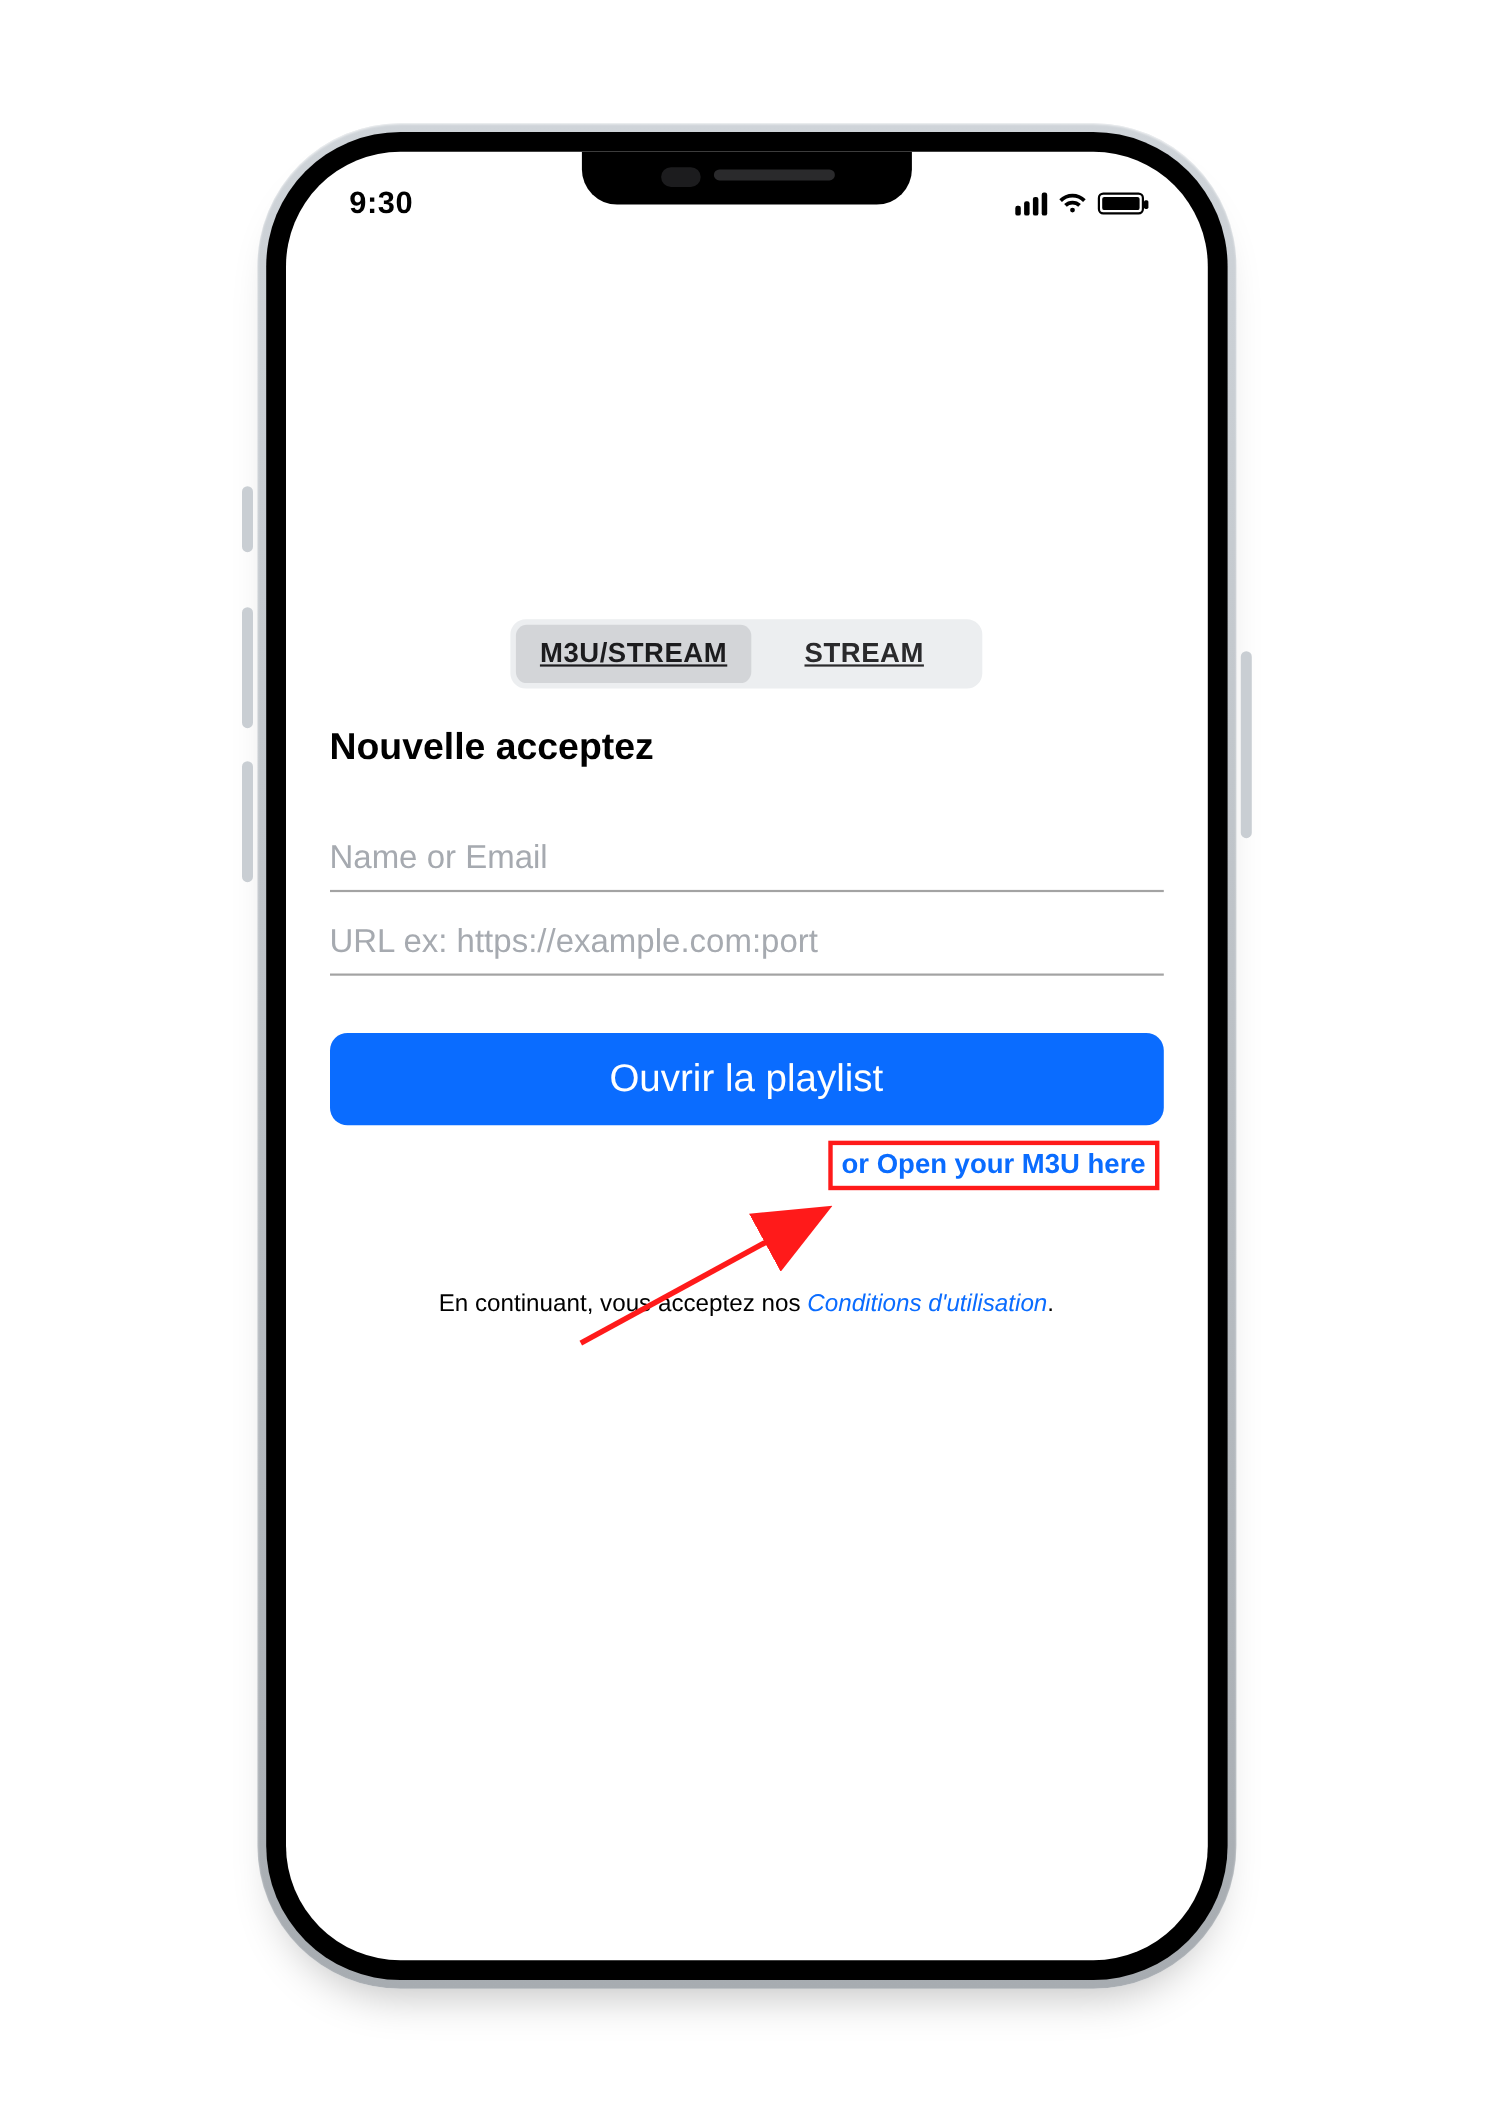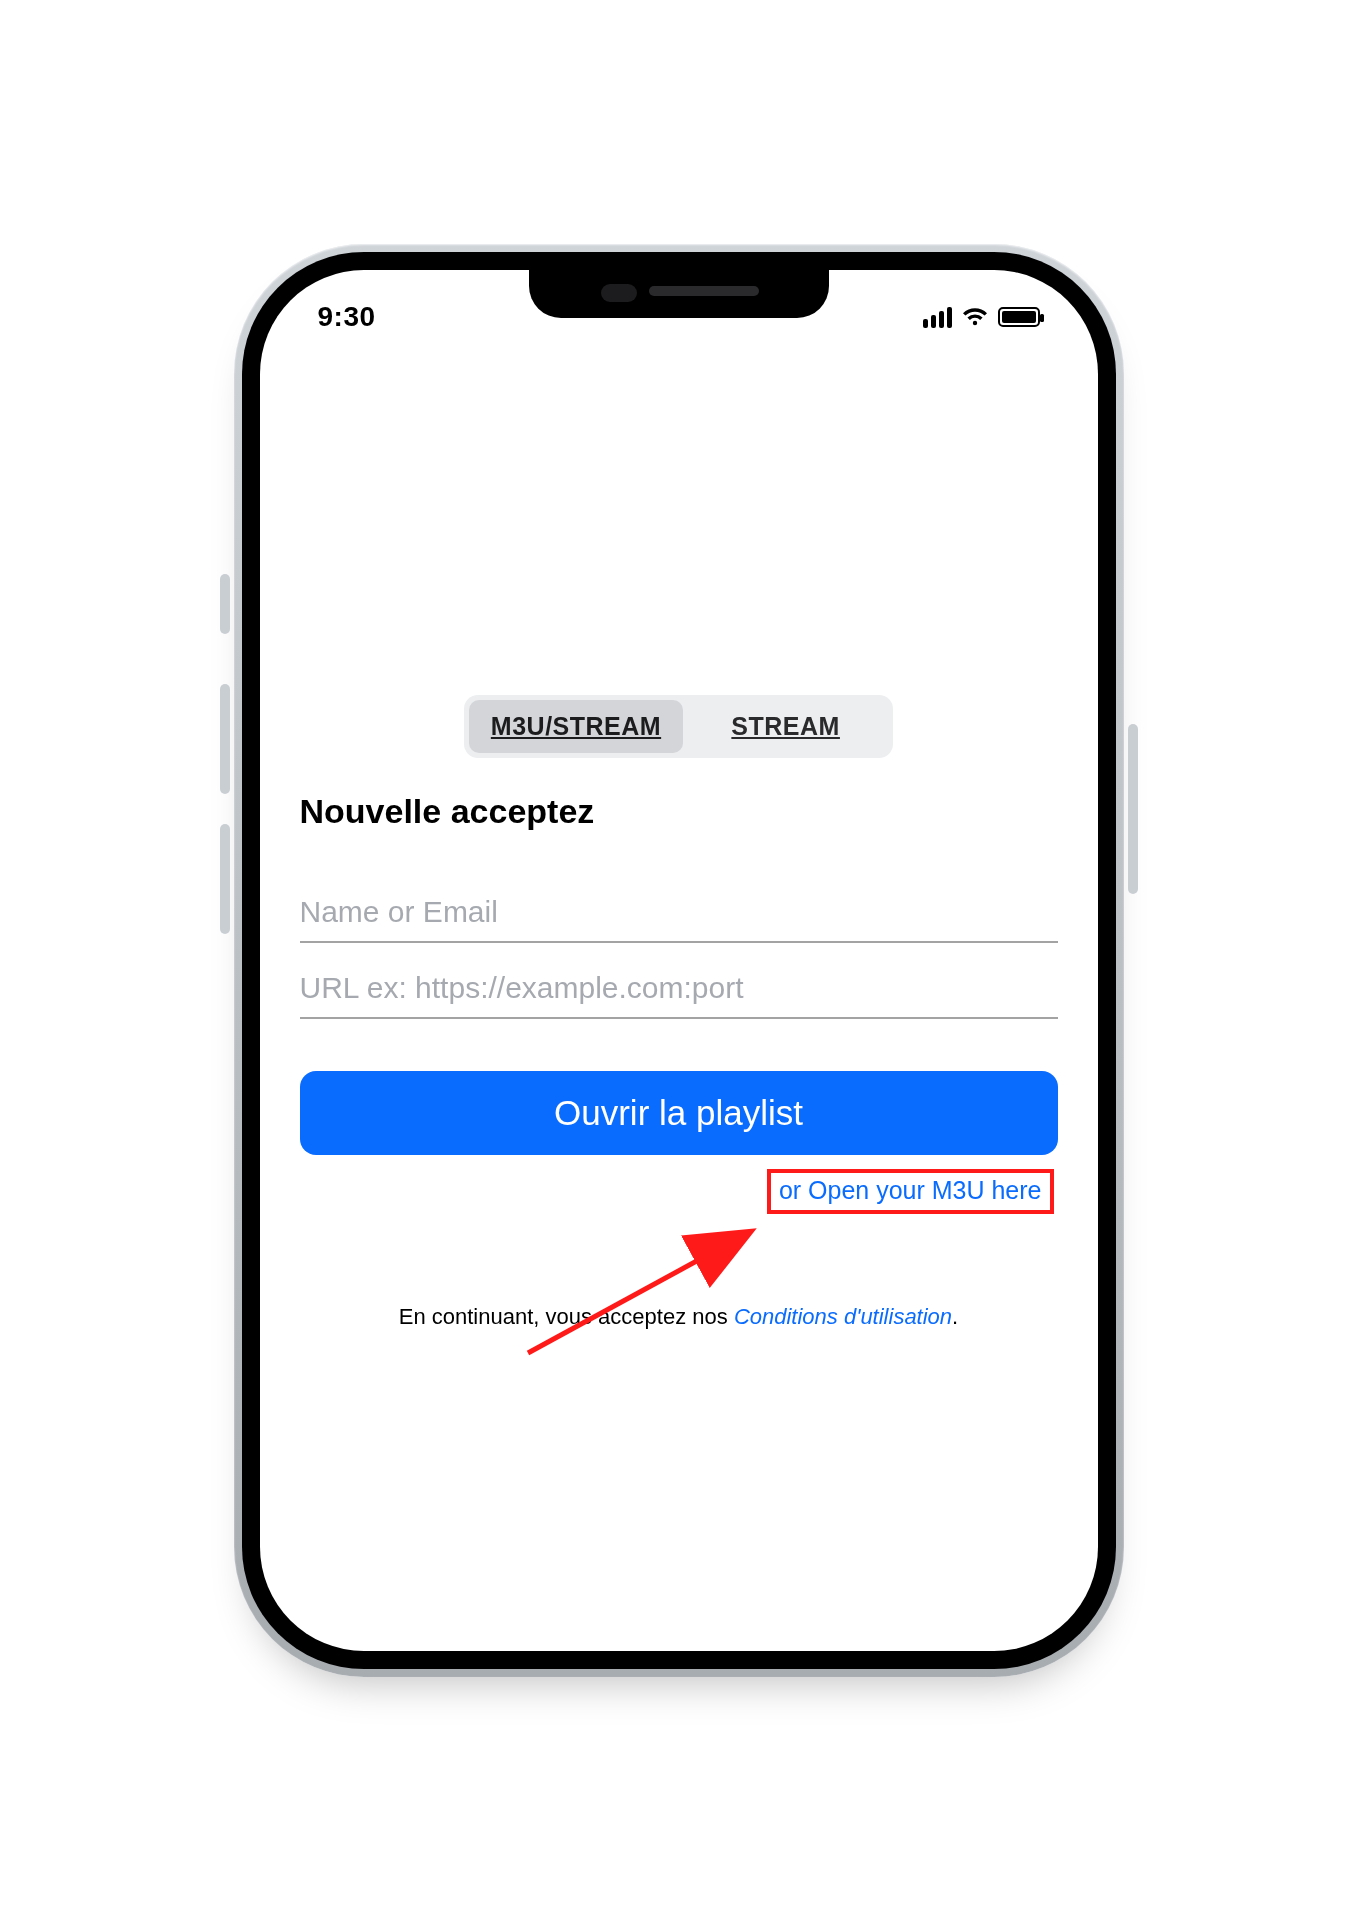--- a/index.html
+++ b/index.html
@@ -17,21 +17,21 @@
     display: flex;
     align-items: center;
     justify-content: center;
     background: #ffffff;
   }
 
   
   .phone-outer {
     position: relative;
     width: 890px;
-    height: 1433px;
+    height: 1696px;
     border-radius: 130px;
     background: linear-gradient(180deg,#cfd4d9,#a7acb1);
     padding: 8px;
     box-shadow:
        0 25px 40px -20px rgba(0,0,0,.25),
        inset 0 1px 2px rgba(255,255,255,.7);
   }
   .phone-mid {
     width: 100%;
     height: 100%;
@@ -230,21 +230,21 @@
   .alt-link-row {
     margin-top: 14px;
     text-align: right;
     padding-right: 4px;
     position: relative;
   }
   .alt-link {
     display: inline-block;
     color: #0a6cff;
     font-size: 25px;
-    font-weight: 400;
+    font-weight: 700;
     border: 4px solid #ff1a1a;
     padding: 3px 8px 5px 8px;
     cursor: pointer;
   }
 
   .arrow {
     position: absolute;
     top: 54px;
     right: 280px;
     pointer-events: none;

